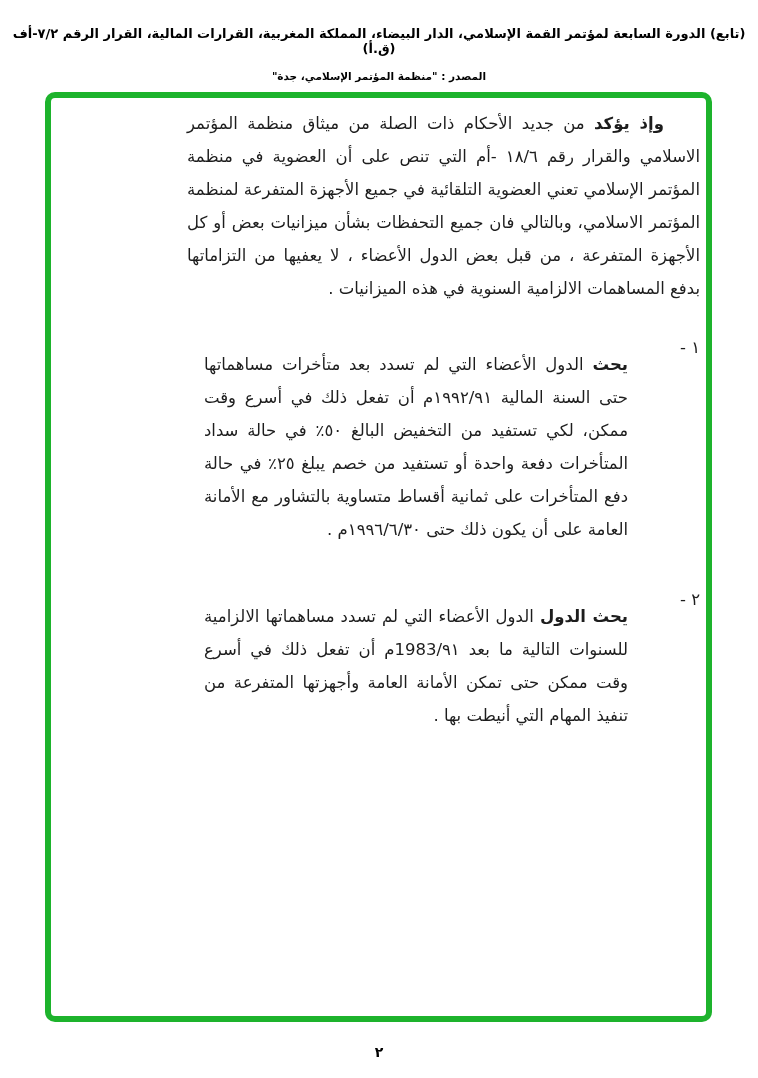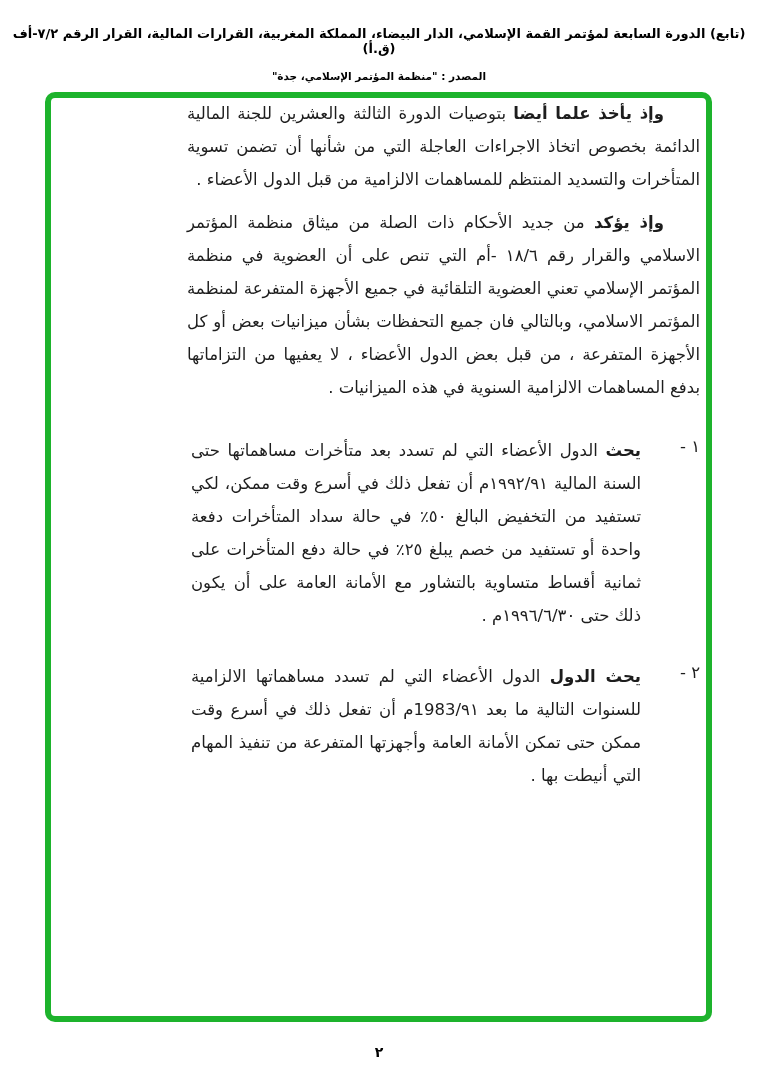--- a/index.html
+++ b/index.html
@@ -50,44 +50,41 @@
     margin-top:0;
   }
   .item + .item { margin-top:20px; }
   .item .num {
     flex:0 0 55px;
     width:55px;
     white-space:nowrap;
   }
   .item .itext {
     flex:1;
-    margin:4px;
+    margin:17px;
     text-align:justify;
   }
   .page-number {
     position:absolute; top:1044px; left:0; right:0;
     text-align:center;
     font-size:14px; font-weight:bold; color:#000;
   }
 </style>
 </head>
 <body>
 
 <div class="doc-header">
   <div class="line1">(تابع) الدورة السابعة لمؤتمر القمة الإسلامي، الدار البيضاء، المملكة المغربية، القرارات المالية، القرار الرقم ٧/٢-أف (ق.أ)</div>
   <div class="line2">المصدر :  "منظمة المؤتمر الإسلامي، جدة"</div>
 </div>
 
 <div class="green-frame" style="border-color: rgb(29, 179, 44);"></div>
 
 <div class="content">
 
-  <p class="para first">
-    <b>وإذ يأخذ علما أيضا</b><span> بتوصيات الدورة الثالثة والعشرين للجنة المالية الدائمة بخصوص اتخاذ الاجراءات العاجلة التي من شأنها أن تضمن تسوية المتأخرات والتسديد المنتظم للمساهمات الالزامية من قبل الدول الأعضاء .</span>
-  </p>
 
   <p class="para second">
     <b>وإذ يؤكد</b><span> من جديد الأحكام ذات الصلة من ميثاق منظمة المؤتمر الاسلامي والقرار رقم ١٨/٦ -أم التي تنص على أن العضوية في منظمة المؤتمر الإسلامي تعني العضوية التلقائية في جميع الأجهزة المتفرعة لمنظمة المؤتمر الاسلامي، وبالتالي فان جميع التحفظات بشأن ميزانيات بعض أو كل الأجهزة المتفرعة ، من قبل بعض الدول الأعضاء ، لا يعفيها من التزاماتها بدفع المساهمات الالزامية السنوية في هذه الميزانيات .</span>
   </p>
 
   <div class="items">
 
     <div class="item">
       <div class="num">١ -</div>
       <p class="itext">

